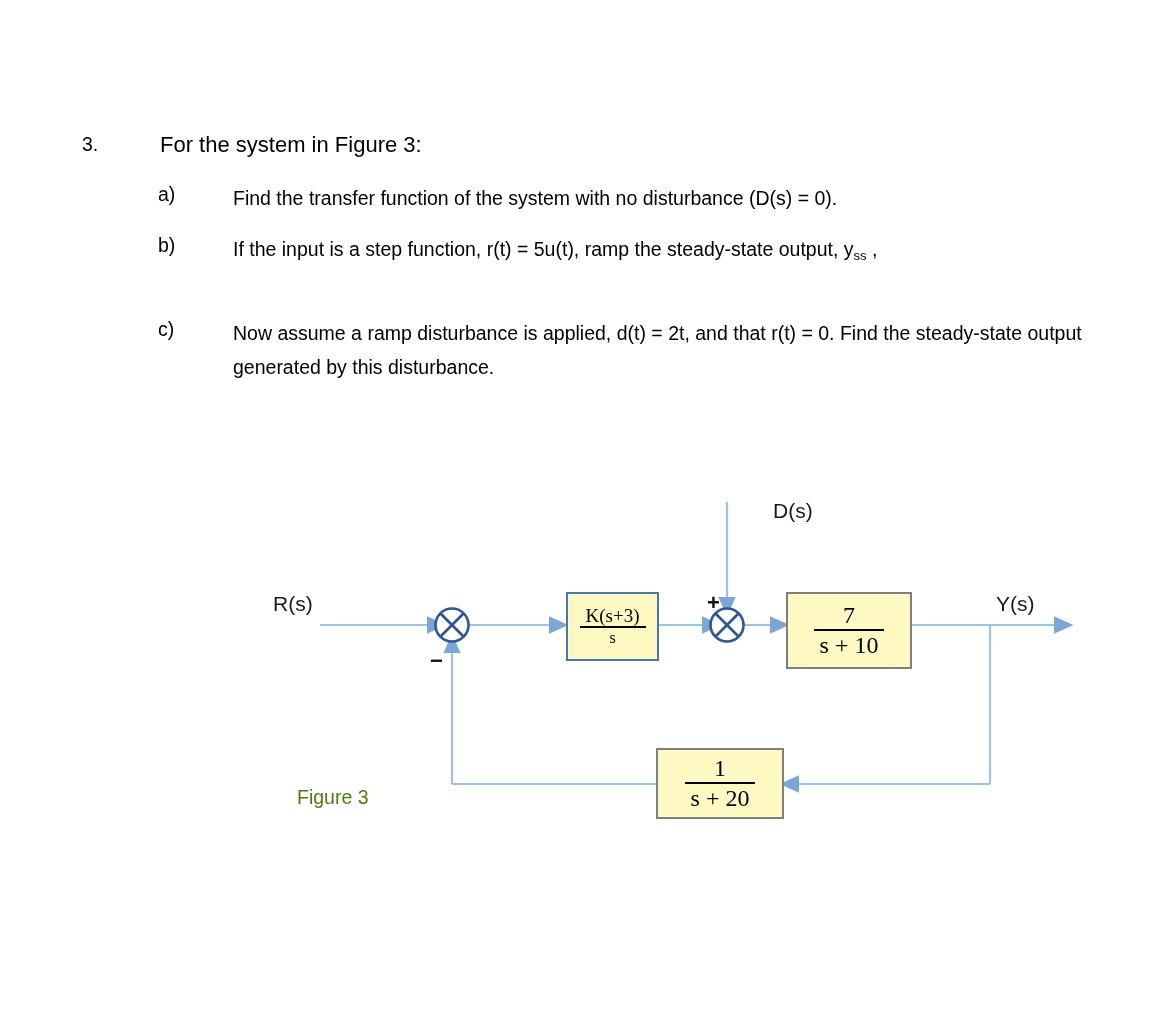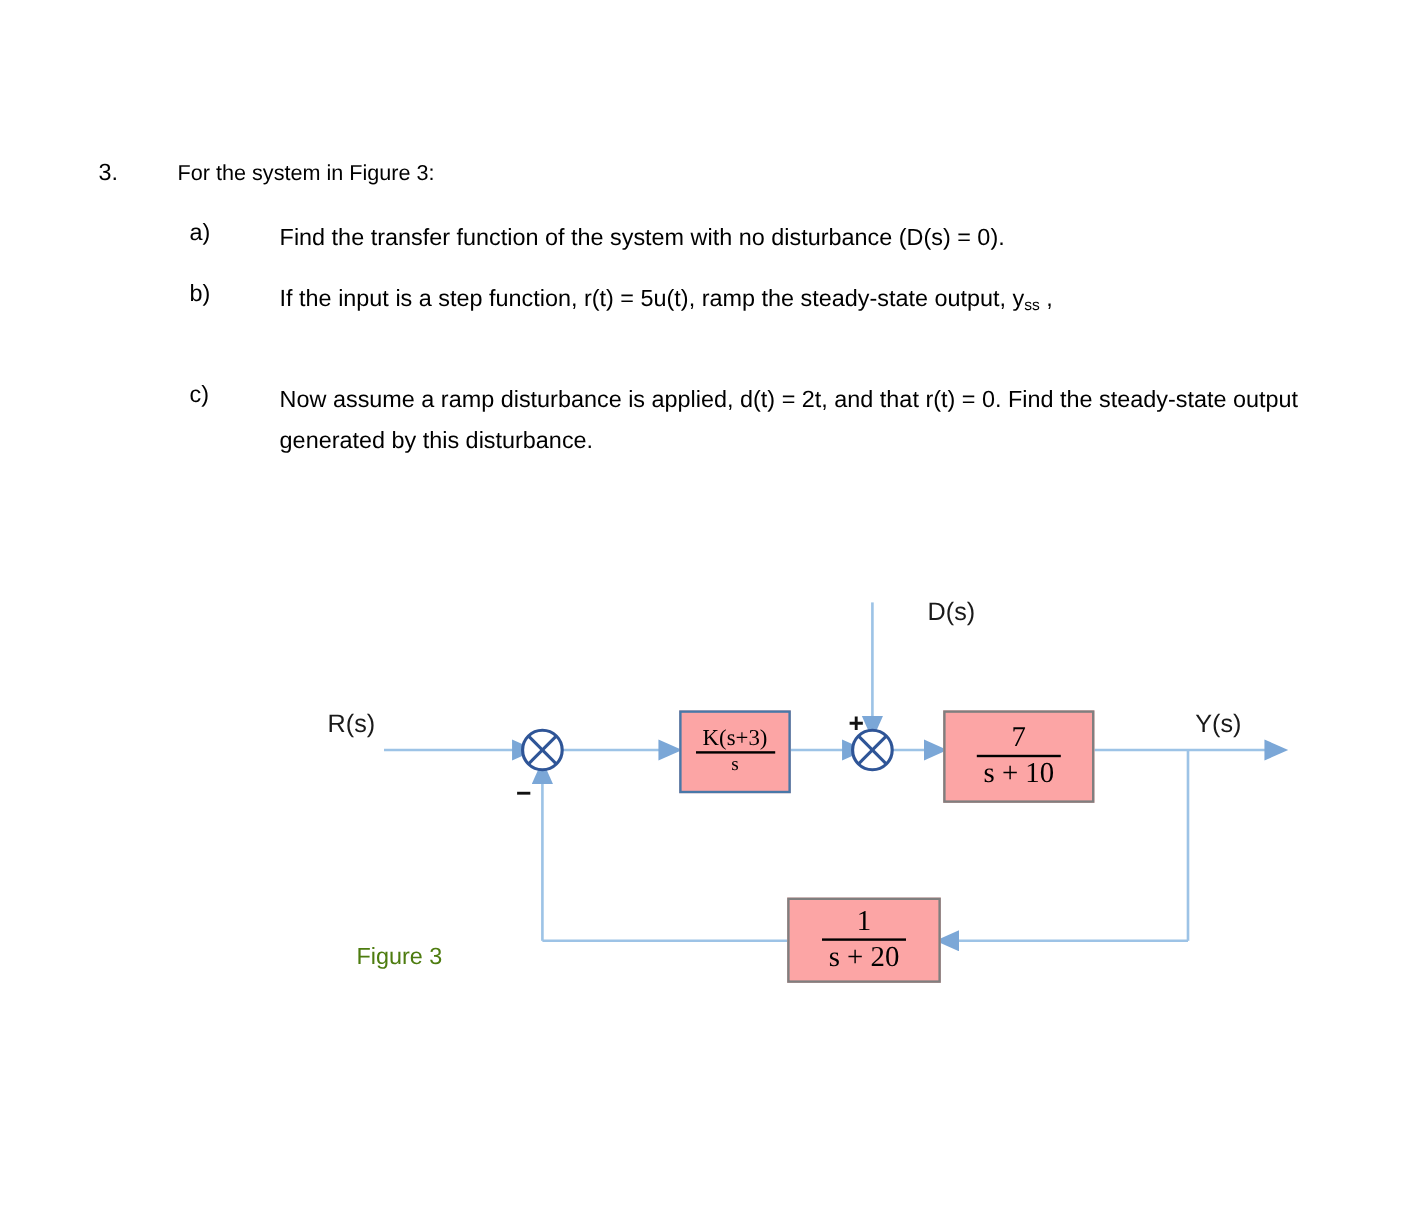--- a/index.html
+++ b/index.html
@@ -34,23 +34,23 @@
     position: absolute;
     left: 82px;
     top: 131px;
     font-size: 19.5px;
     line-height: 27px;
     font-weight: 400;
   }
 
   .prob-intro {
     position: absolute;
-    left: 148px;
+    left: 160px;
     top: 131px;
-    font-size: 18px;
+    font-size: 22px;
     line-height: 27px;
     white-space: nowrap;
   }
 
   .part-letter {
     position: absolute;
     left: 158px;
     font-size: 19.5px;
     line-height: 27px;
   }
@@ -108,21 +108,21 @@
     top: 786px;
     font-size: 19.5px;
     color: #4d7c0f;
     white-space: nowrap;
   }
 
   
   .tf-box {
     position: absolute;
     box-sizing: border-box;
-    background: #fca5a5;
+    background: #fef9c3;
     display: flex;
     align-items: center;
     justify-content: center;
   }
   .tf-box.blue   { border: 2px solid #4878a8; }
   .tf-box.gray   { border: 2px solid #7f7f7f; }
 
   .frac {
     display: inline-block;
     text-align: center;

